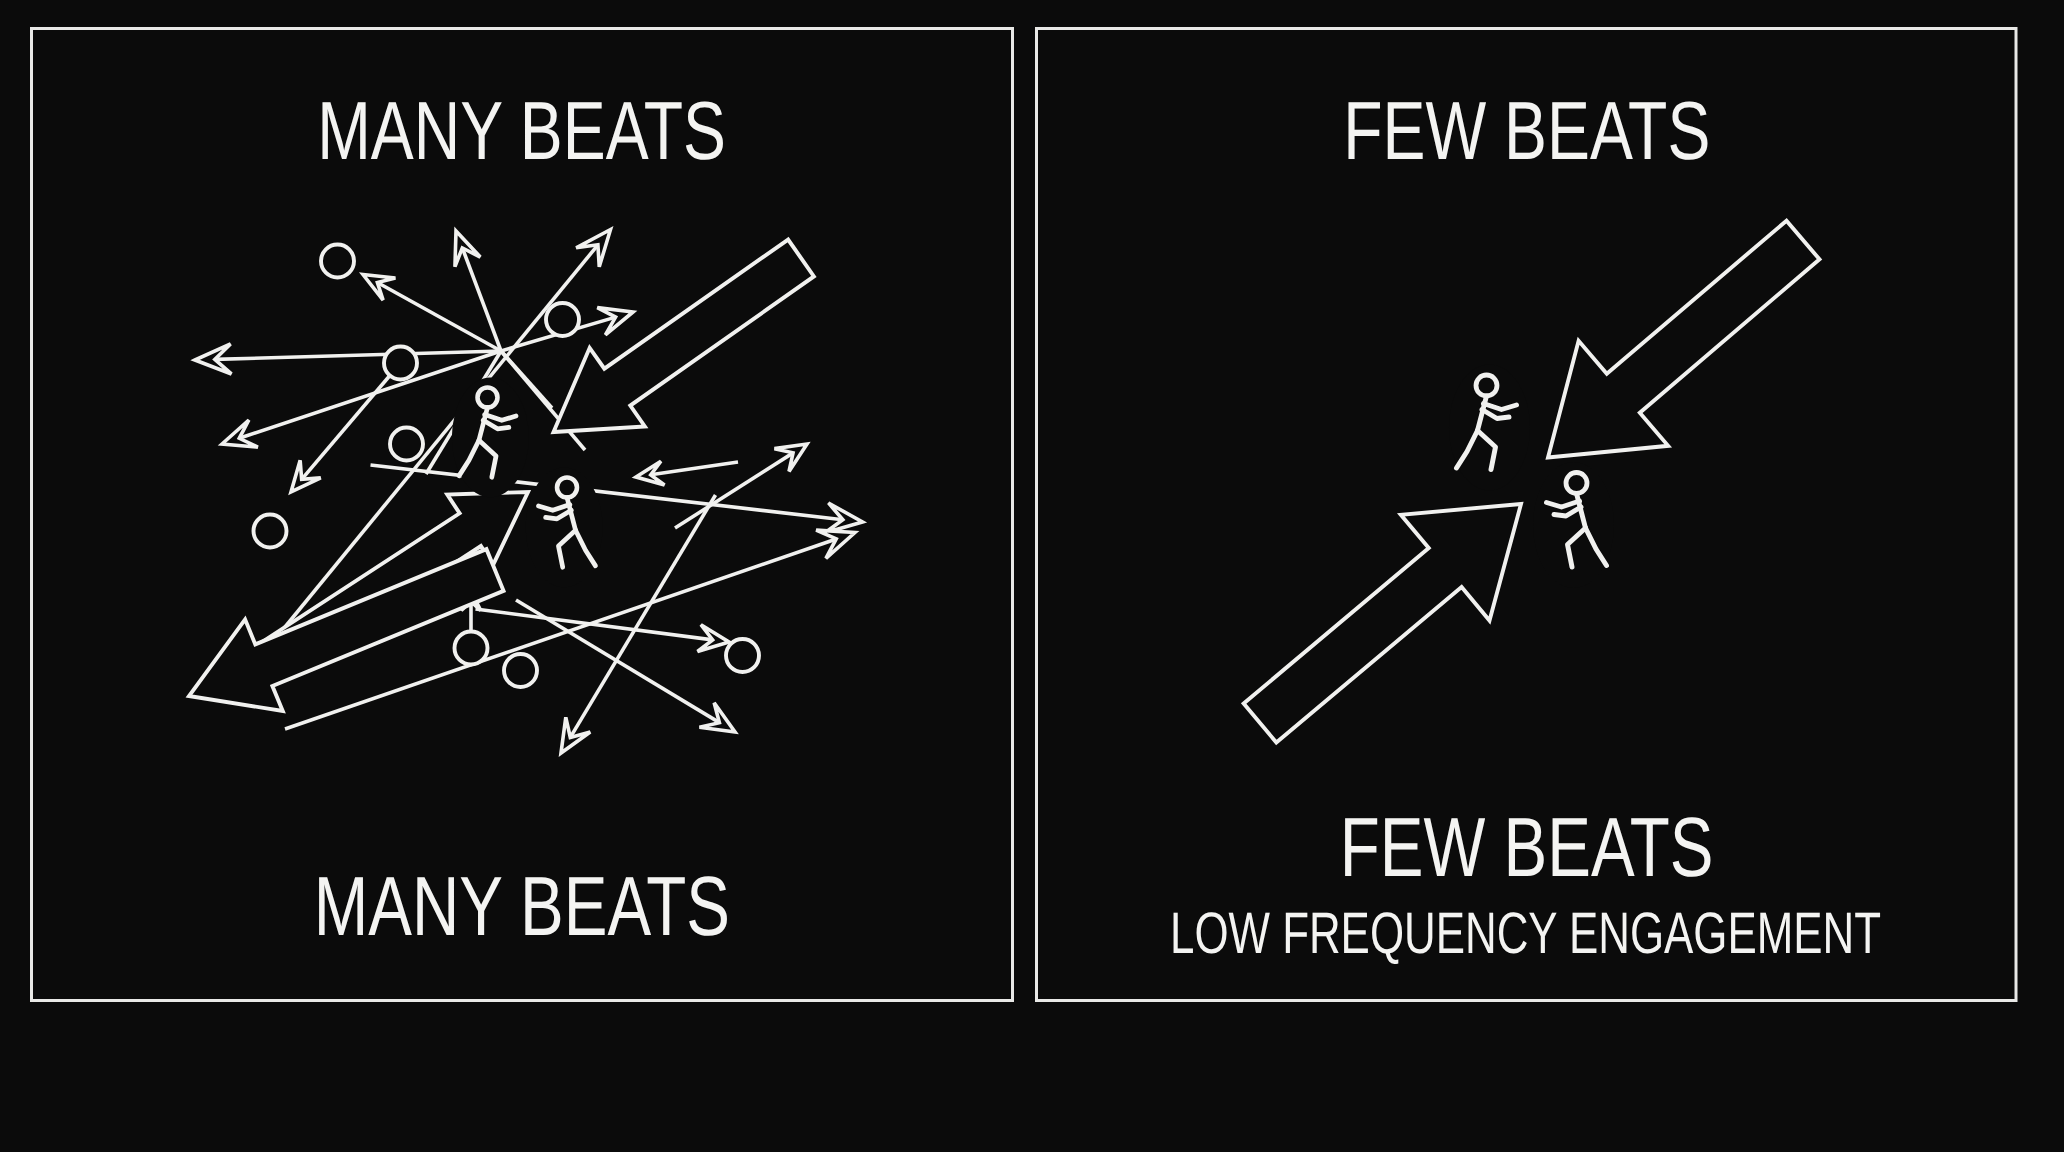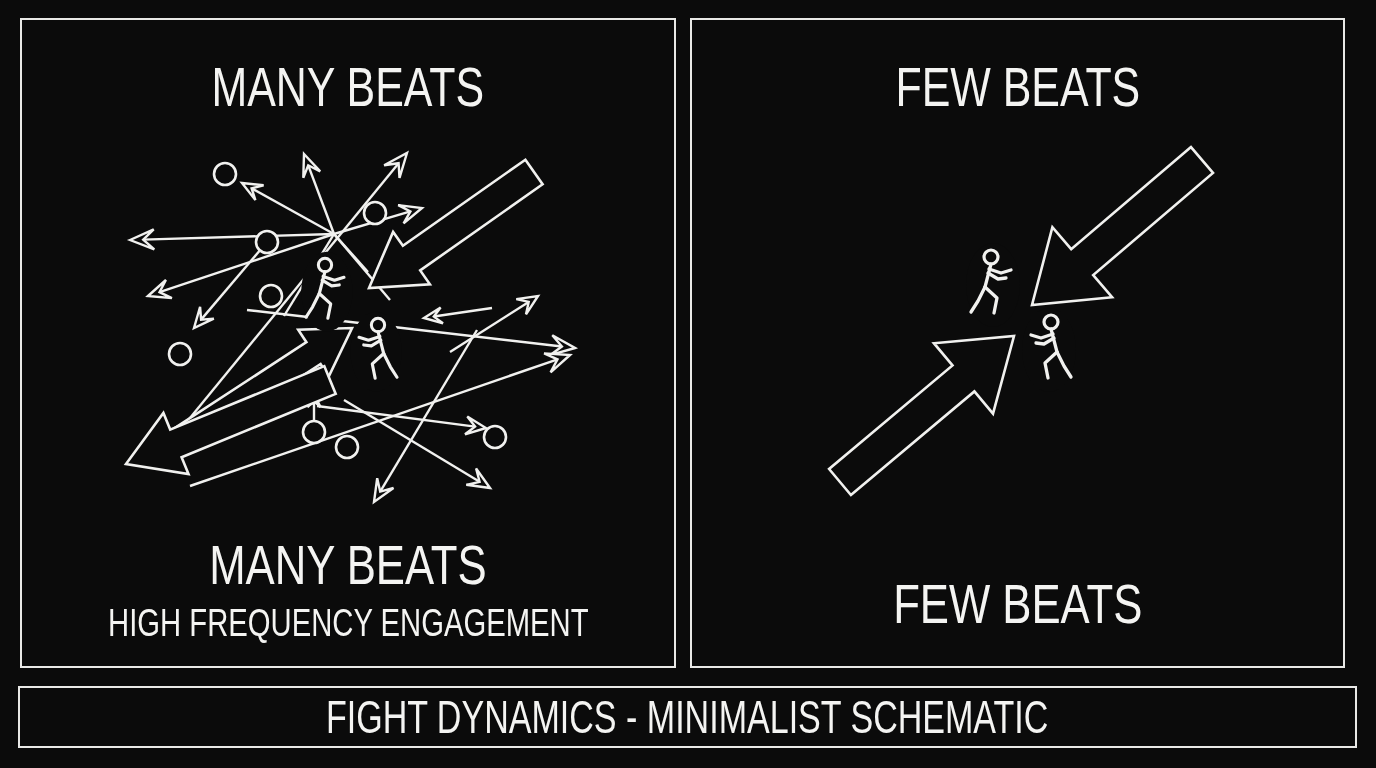--- a/index.html
+++ b/index.html
@@ -117,21 +117,20 @@
           <path d="M-3,16 L7,22 L15,21" fill="none" stroke="#f1f1ef" stroke-width="3.3" stroke-linecap="round" stroke-linejoin="round"></path>
           <path d="M-6,30 L6,41 L3,56" fill="none" stroke="#f1f1ef" stroke-width="3.3" stroke-linecap="round" stroke-linejoin="round"></path>
           <path d="M-6,30 L-13,44 L-20,55" fill="none" stroke="#f1f1ef" stroke-width="3.3" stroke-linecap="round" stroke-linejoin="round"></path>
         </g>
       </svg>
     <div class="title-row">
       <span class="cond t-title">MANY BEATS</span>
     </div>
     <div class="caption">
       <div class="cap-line"><span class="cond t-cap">MANY BEATS</span></div>
-      <div><span class="cond t-sub">HIGH FREQUENCY ENGAGEMENT</span></div>
     </div>
   </section>
 
   <section class="panel right">
     <svg id="conv-svg" viewBox="0 0 651 646" aria-hidden="true">
         <g>
           <path d="M499.0,127.1 L379.2,229.2 L360.4,207.2 L340.0,285.0 L420.1,277.2 L401.2,255.1 L521.0,152.9 Z" fill="#0b0b0b" stroke="#f1f1ef" stroke-width="2.6" stroke-linejoin="miter"></path>
           <path d="M158.9,475.0 L282.4,371.4 L301.0,393.7 L322.0,316.0 L241.9,323.2 L260.5,345.4 L137.1,449.0 Z" fill="#0b0b0b" stroke="#f1f1ef" stroke-width="2.6" stroke-linejoin="miter"></path>
         </g>
         <g transform="translate(299,237) scale(1,1)">
@@ -151,20 +150,18 @@
           <path d="M-3,16 L7,22 L15,21" fill="none" stroke="#f1f1ef" stroke-width="3.3" stroke-linecap="round" stroke-linejoin="round"></path>
           <path d="M-6,30 L6,41 L3,56" fill="none" stroke="#f1f1ef" stroke-width="3.3" stroke-linecap="round" stroke-linejoin="round"></path>
           <path d="M-6,30 L-13,44 L-20,55" fill="none" stroke="#f1f1ef" stroke-width="3.3" stroke-linecap="round" stroke-linejoin="round"></path>
         </g>
       </svg>
     <div class="title-row">
       <span class="cond t-title">FEW BEATS</span>
     </div>
     <div class="caption">
       <div class="cap-line"><span class="cond t-cap">FEW BEATS</span></div>
+      <div><span class="cond t-sub">LOW FREQUENCY ENGAGEMENT</span></div>
     </div>
   </section>
 
-  <footer class="footer-bar">
-    <span class="cond t-foot">FIGHT DYNAMICS - MINIMALIST SCHEMATIC</span>
-  </footer>
 
 </div>
 
 </body></html>

